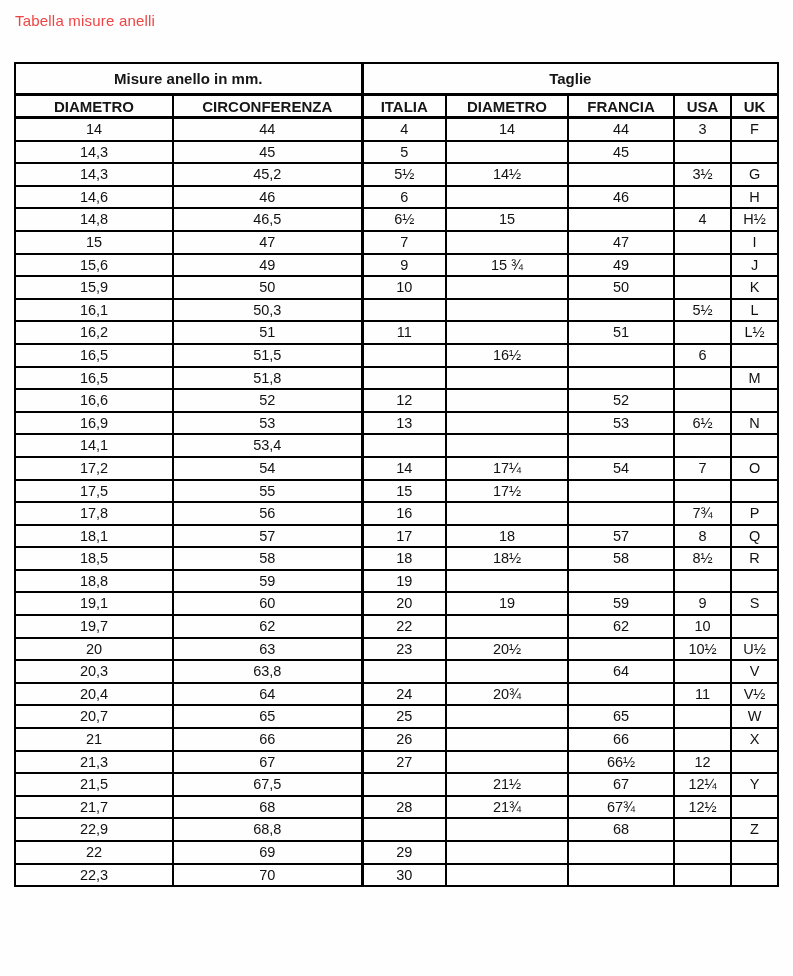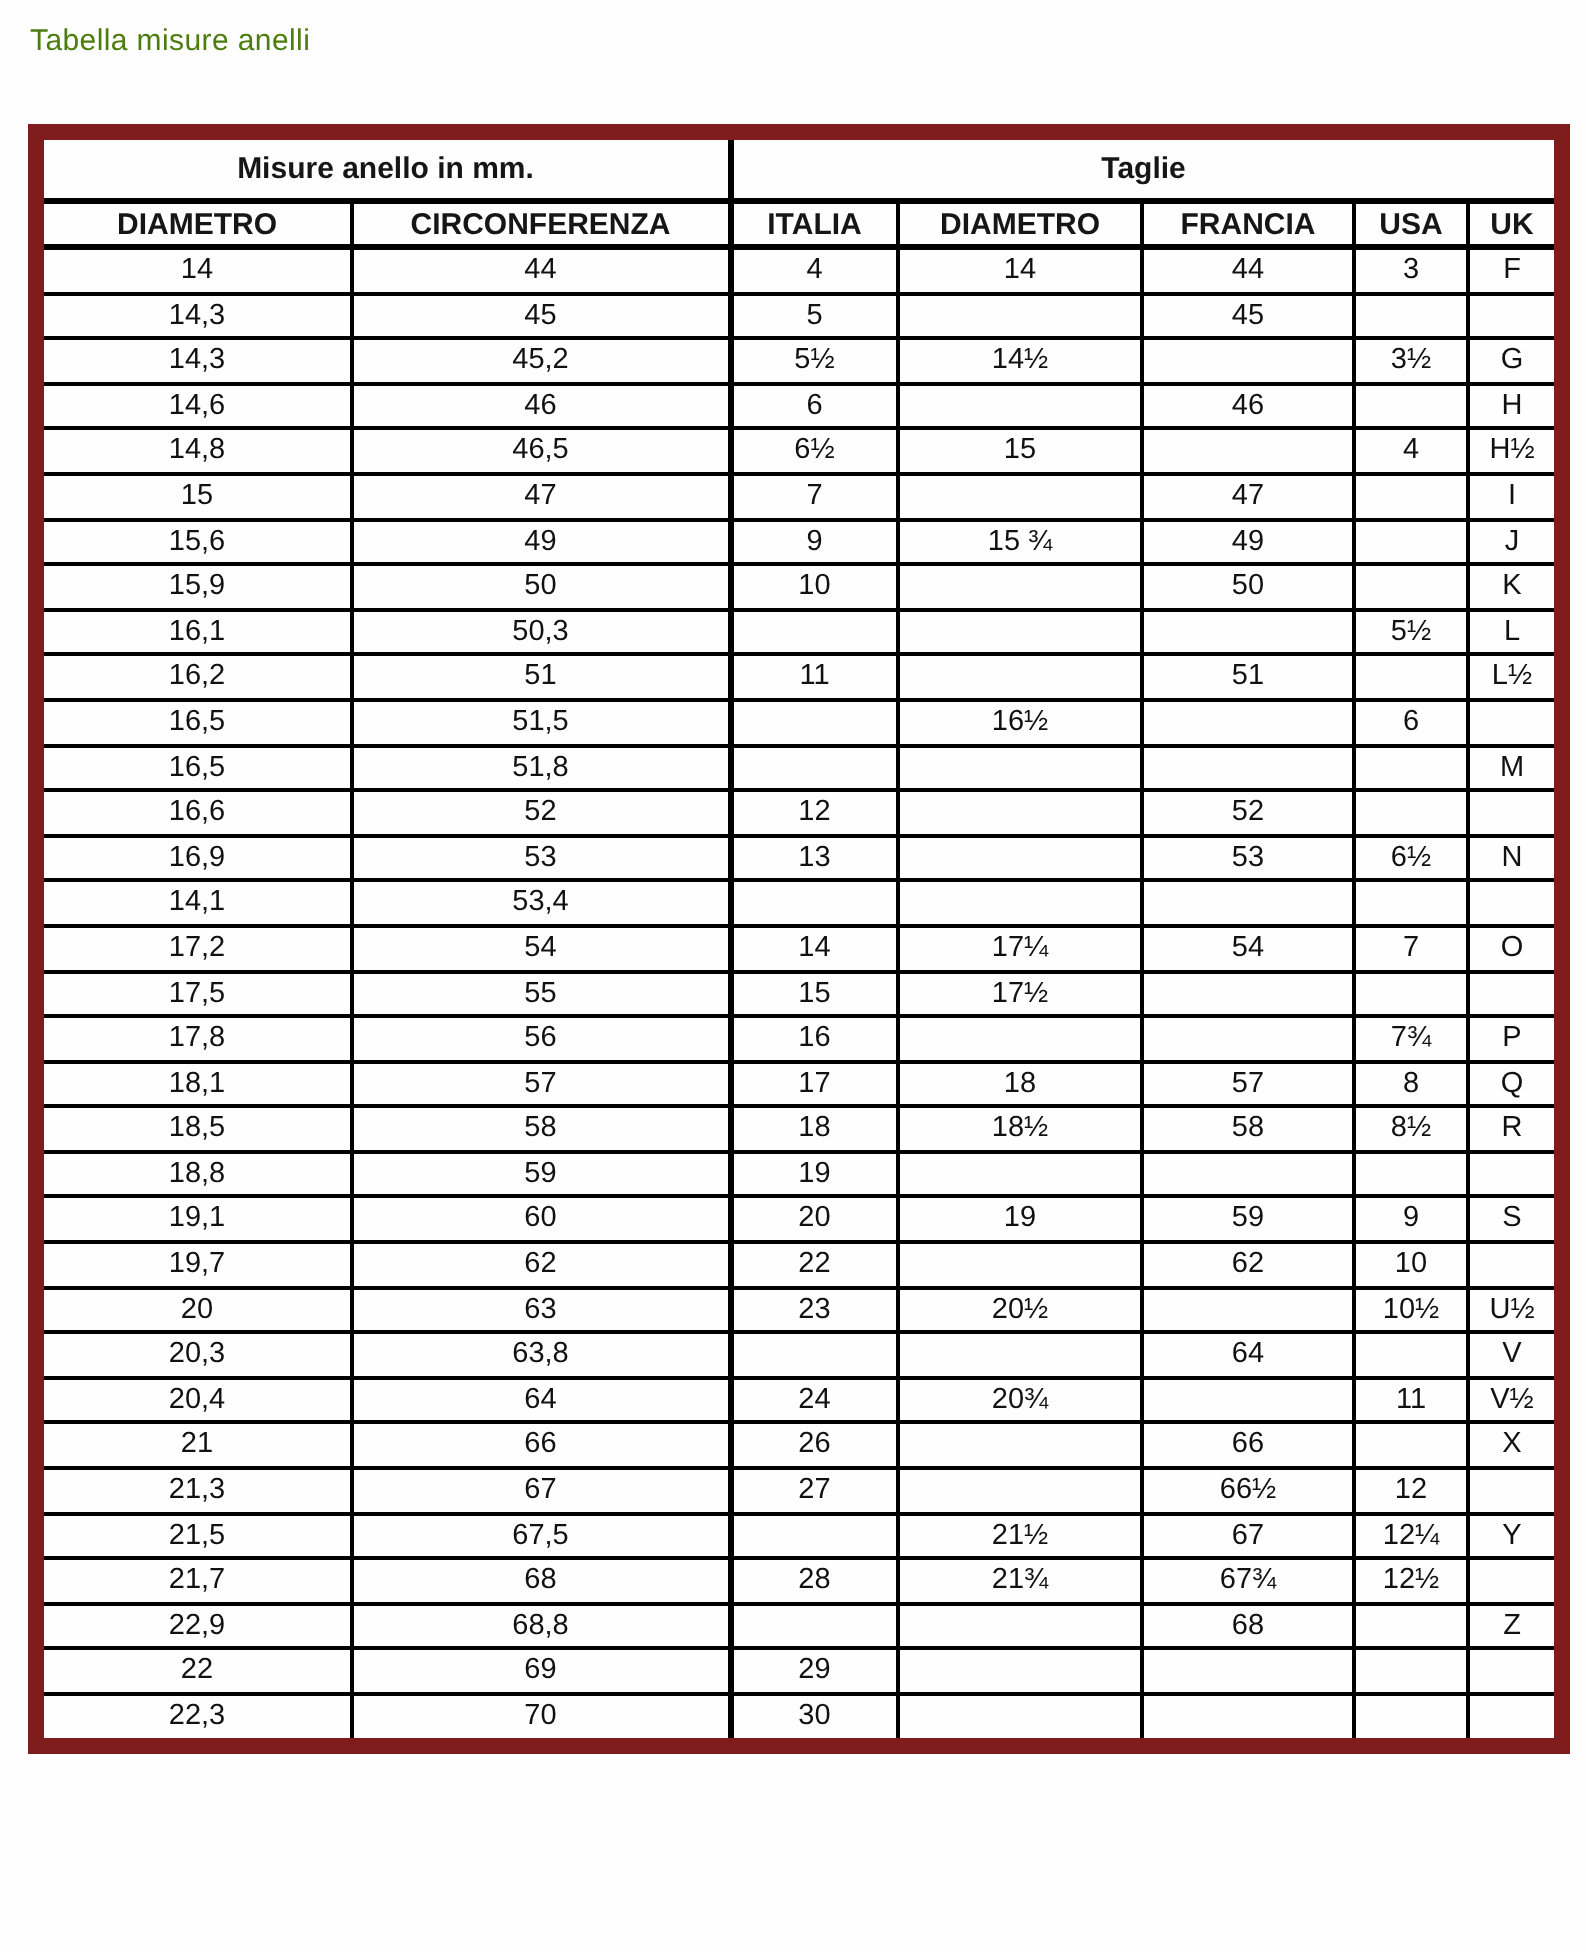--- a/index.html
+++ b/index.html
@@ -17,30 +17,30 @@
     height: 976px;
     background: #fefefe;
     overflow: hidden;
   }
   .page-title {
     position: absolute;
     left: 15px;
     top: 12px;
     font-size: 15px;
     letter-spacing: 0.2px;
-    color: #4d7c0f;
+    color: #ef4444;
   }
   table.ring-table {
     position: absolute;
     left: 14px;
     top: 62px;
     width: 765px;
     border-collapse: collapse;
     table-layout: fixed;
-    border: 8px solid #7f1d1d;
+    border: 1px solid #7f1d1d;
   }
   .ring-table th, .ring-table td {
     border: 2px solid #000;
     text-align: center;
     vertical-align: middle;
     padding: 0 2px;
     overflow: hidden;
     white-space: nowrap;
   }
   .ring-table thead tr.group-row th {
@@ -329,20 +329,29 @@
         <tr>
           <td>20,4</td>
           <td>64</td>
           <td>24</td>
           <td>20¾</td>
           <td></td>
           <td>11</td>
           <td>V½</td>
         </tr>
         <tr>
+          <td>20,7</td>
+          <td>65</td>
+          <td>25</td>
+          <td></td>
+          <td>65</td>
+          <td></td>
+          <td>W</td>
+        </tr>
+        <tr>
           <td>21</td>
           <td>66</td>
           <td>26</td>
           <td></td>
           <td>66</td>
           <td></td>
           <td>X</td>
         </tr>
         <tr>
           <td>21,3</td>

